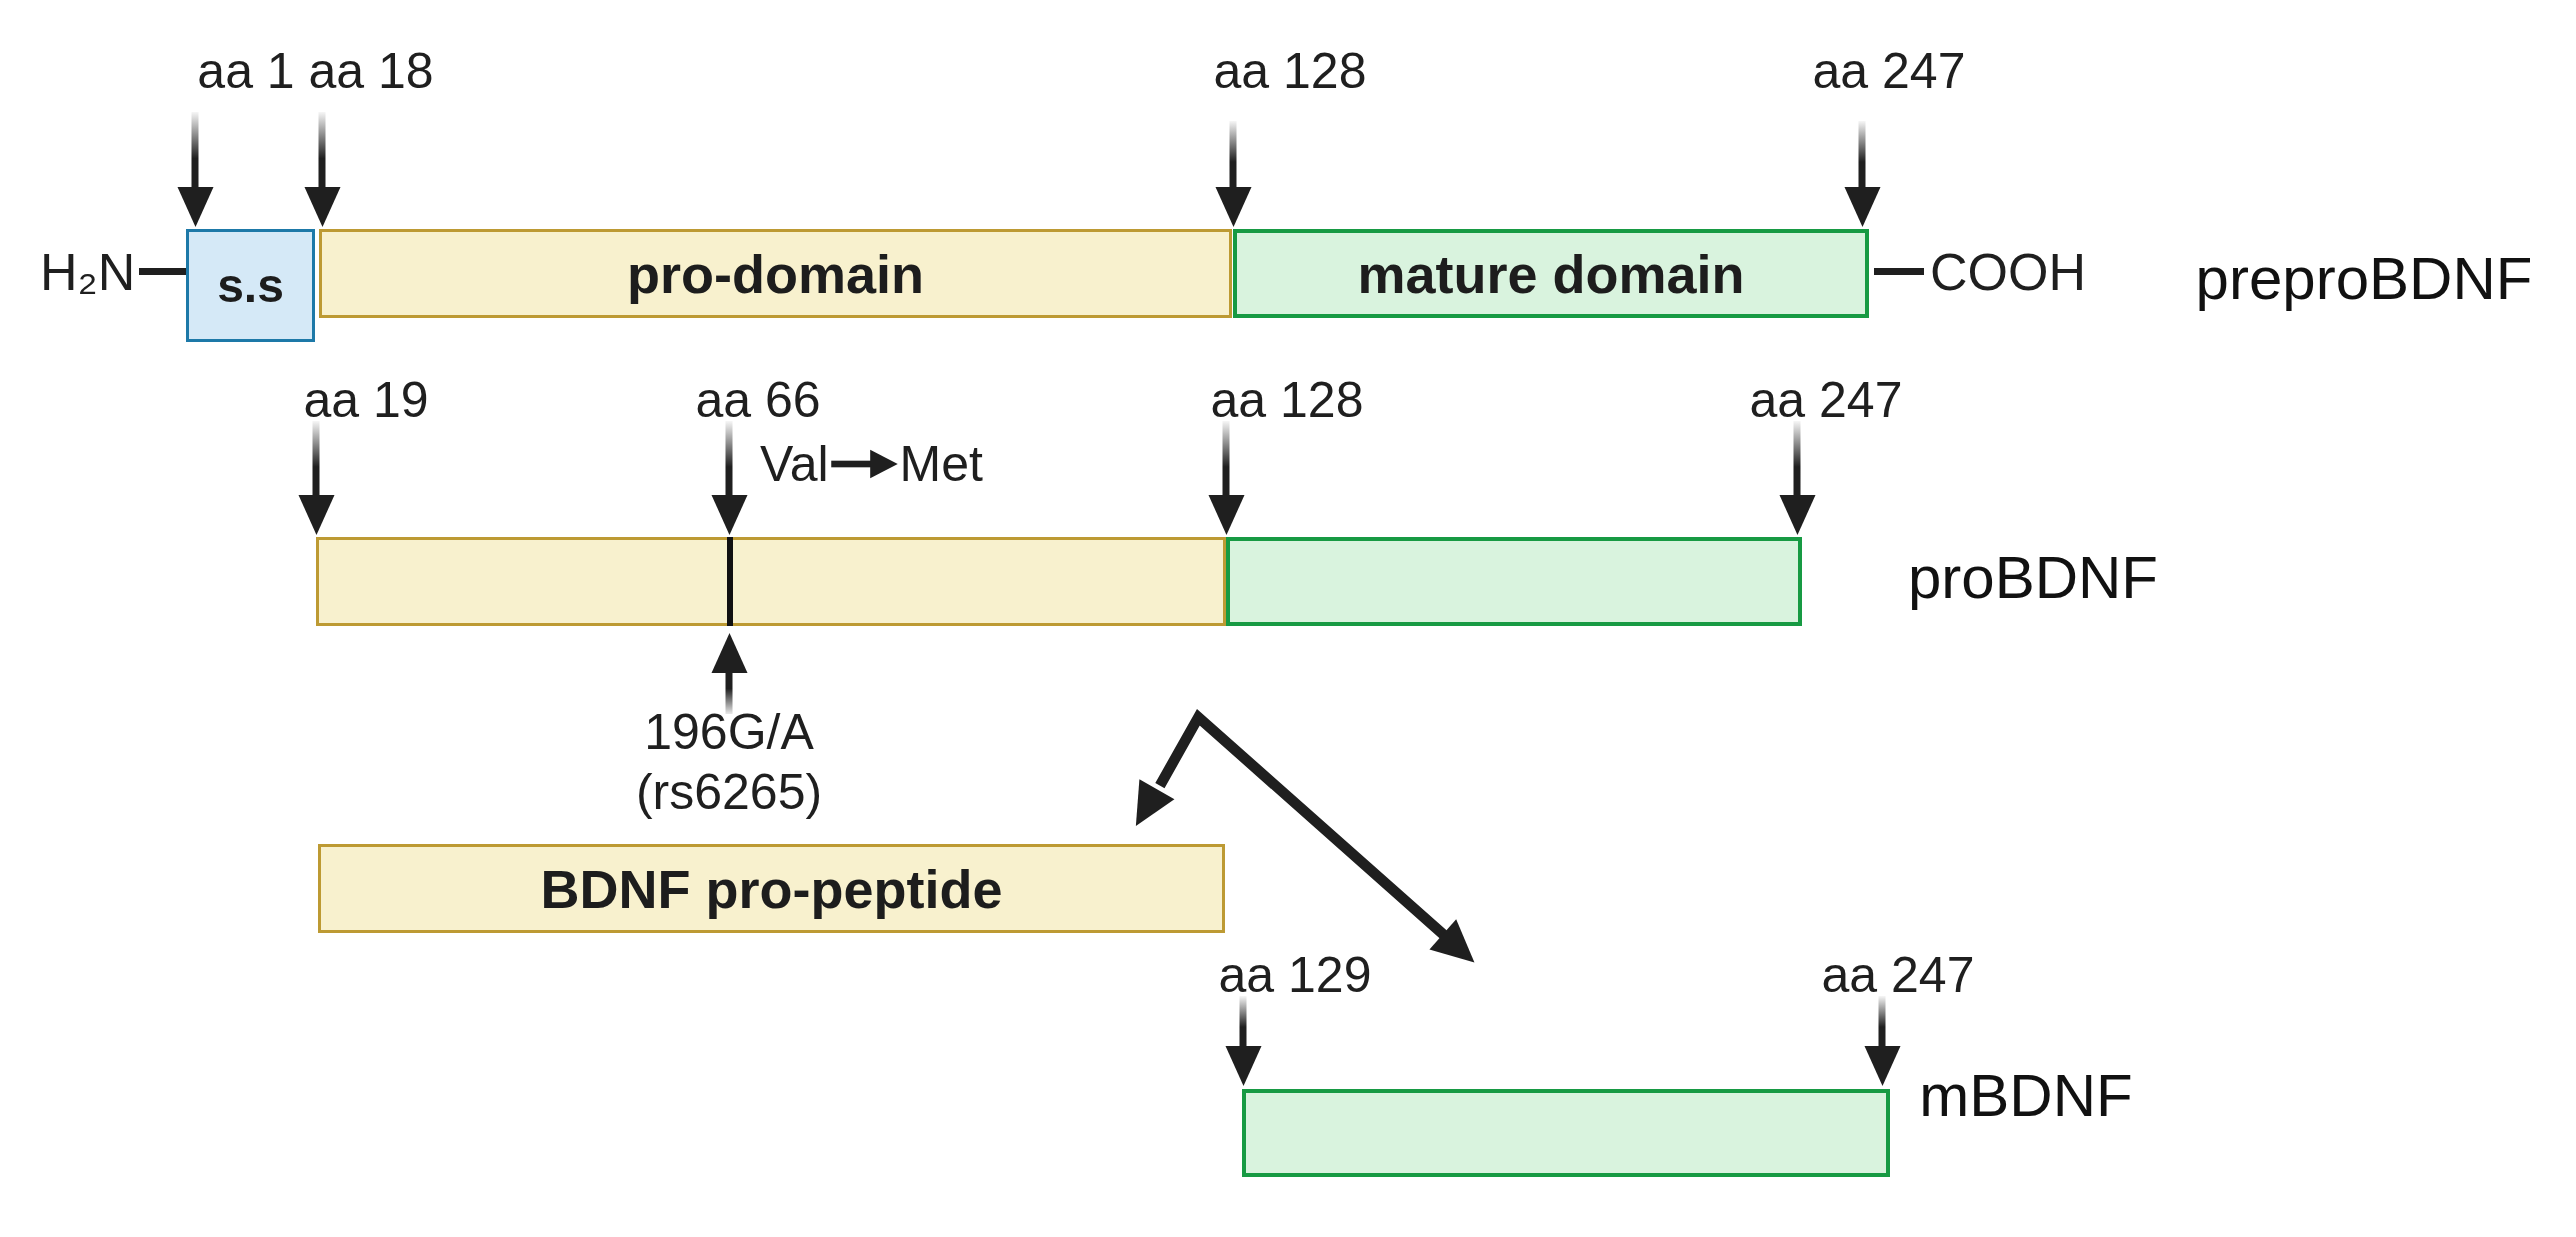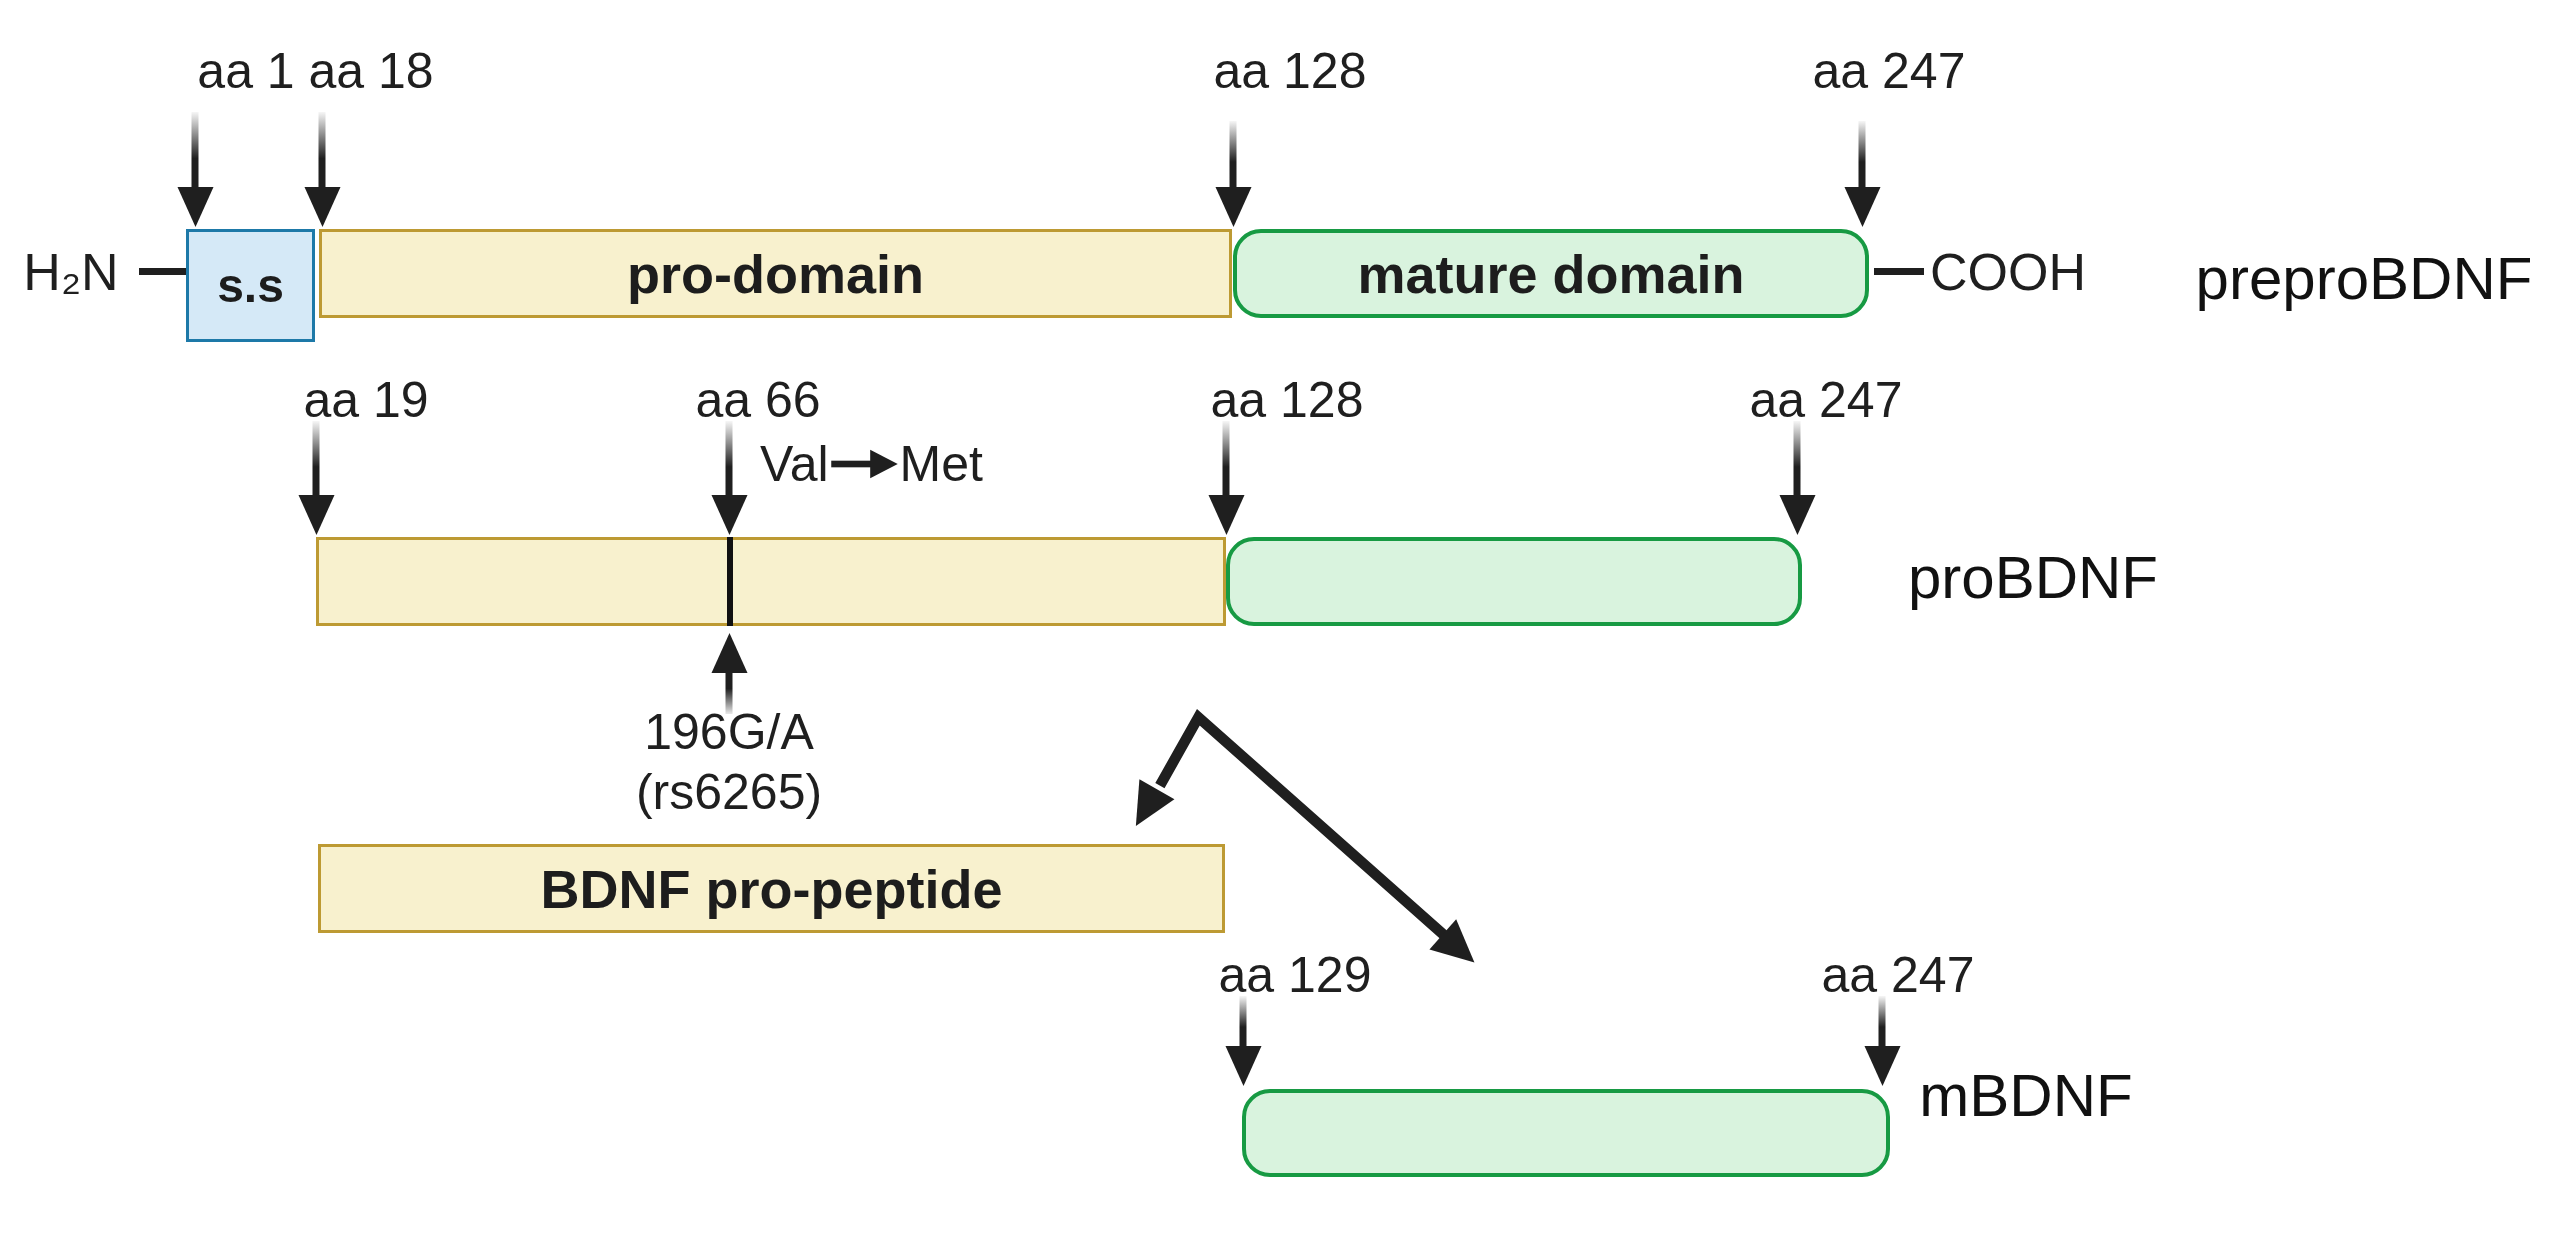--- a/index.html
+++ b/index.html
@@ -14,21 +14,21 @@
   .box{
     position:absolute;
     box-sizing:border-box;
     border:3.8px solid #000;
     display:flex;align-items:center;justify-content:center;
     font-weight:700;font-size:54px;
     color:#1d1d1d;
   }
   .box.signal{background:var(--signal-fill,#d5e9f7);border-color:var(--signal-border,#1d79a8);font-size:48px;}
   .box.propart{background:var(--pro-fill,#f8f1ce);border-color:var(--pro-border,#bd9a33);}
-  .box.mature{background:var(--mature-fill,#d9f3de);border-color:var(--mature-border,#179a43);border-width:4.8px;border-radius:28px;}
+  .box.mature{background:var(--mature-fill,#d9f3de);border-color:var(--mature-border,#179a43);border-width:4.8px;}
   .lbl{
     position:absolute;
     transform:translateX(-50%);
     font-size:50px;line-height:1.08;
     white-space:nowrap;
     color:var(--ink,#1f1f1f);
     margin-left:36px;
   }
   .rowname{
     position:absolute;
@@ -95,21 +95,21 @@
     </div>
   <div class="varrow" style="left:1233px;top:121px;height:106px;">
       <div class="shaft"></div>
       <div class="head"></div>
     </div>
   <div class="varrow" style="left:1862px;top:121px;height:106px;">
       <div class="shaft"></div>
       <div class="head"></div>
     </div>
 
-  <div class="terminus" style="left:17px;top:242px;width:108px;text-align:center;">H₂N</div>
+  <div class="terminus" style="left:40px;top:242px;width:108px;text-align:left;">H₂N</div>
   <div class="dash" style="left:139px;top:268px;width:51px;"></div>
 
   <div class="box signal" style="left:186px;top:229px;width:129px;height:113px;">
     <span>s.s</span>
   </div>
   <div class="box propart" style="left:319px;top:229px;width:913px;height:89px;">
     <span>pro-domain</span>
   </div>
   <div class="box mature" style="left:1233px;top:229px;width:636px;height:89px;">
     <span>mature domain</span>

